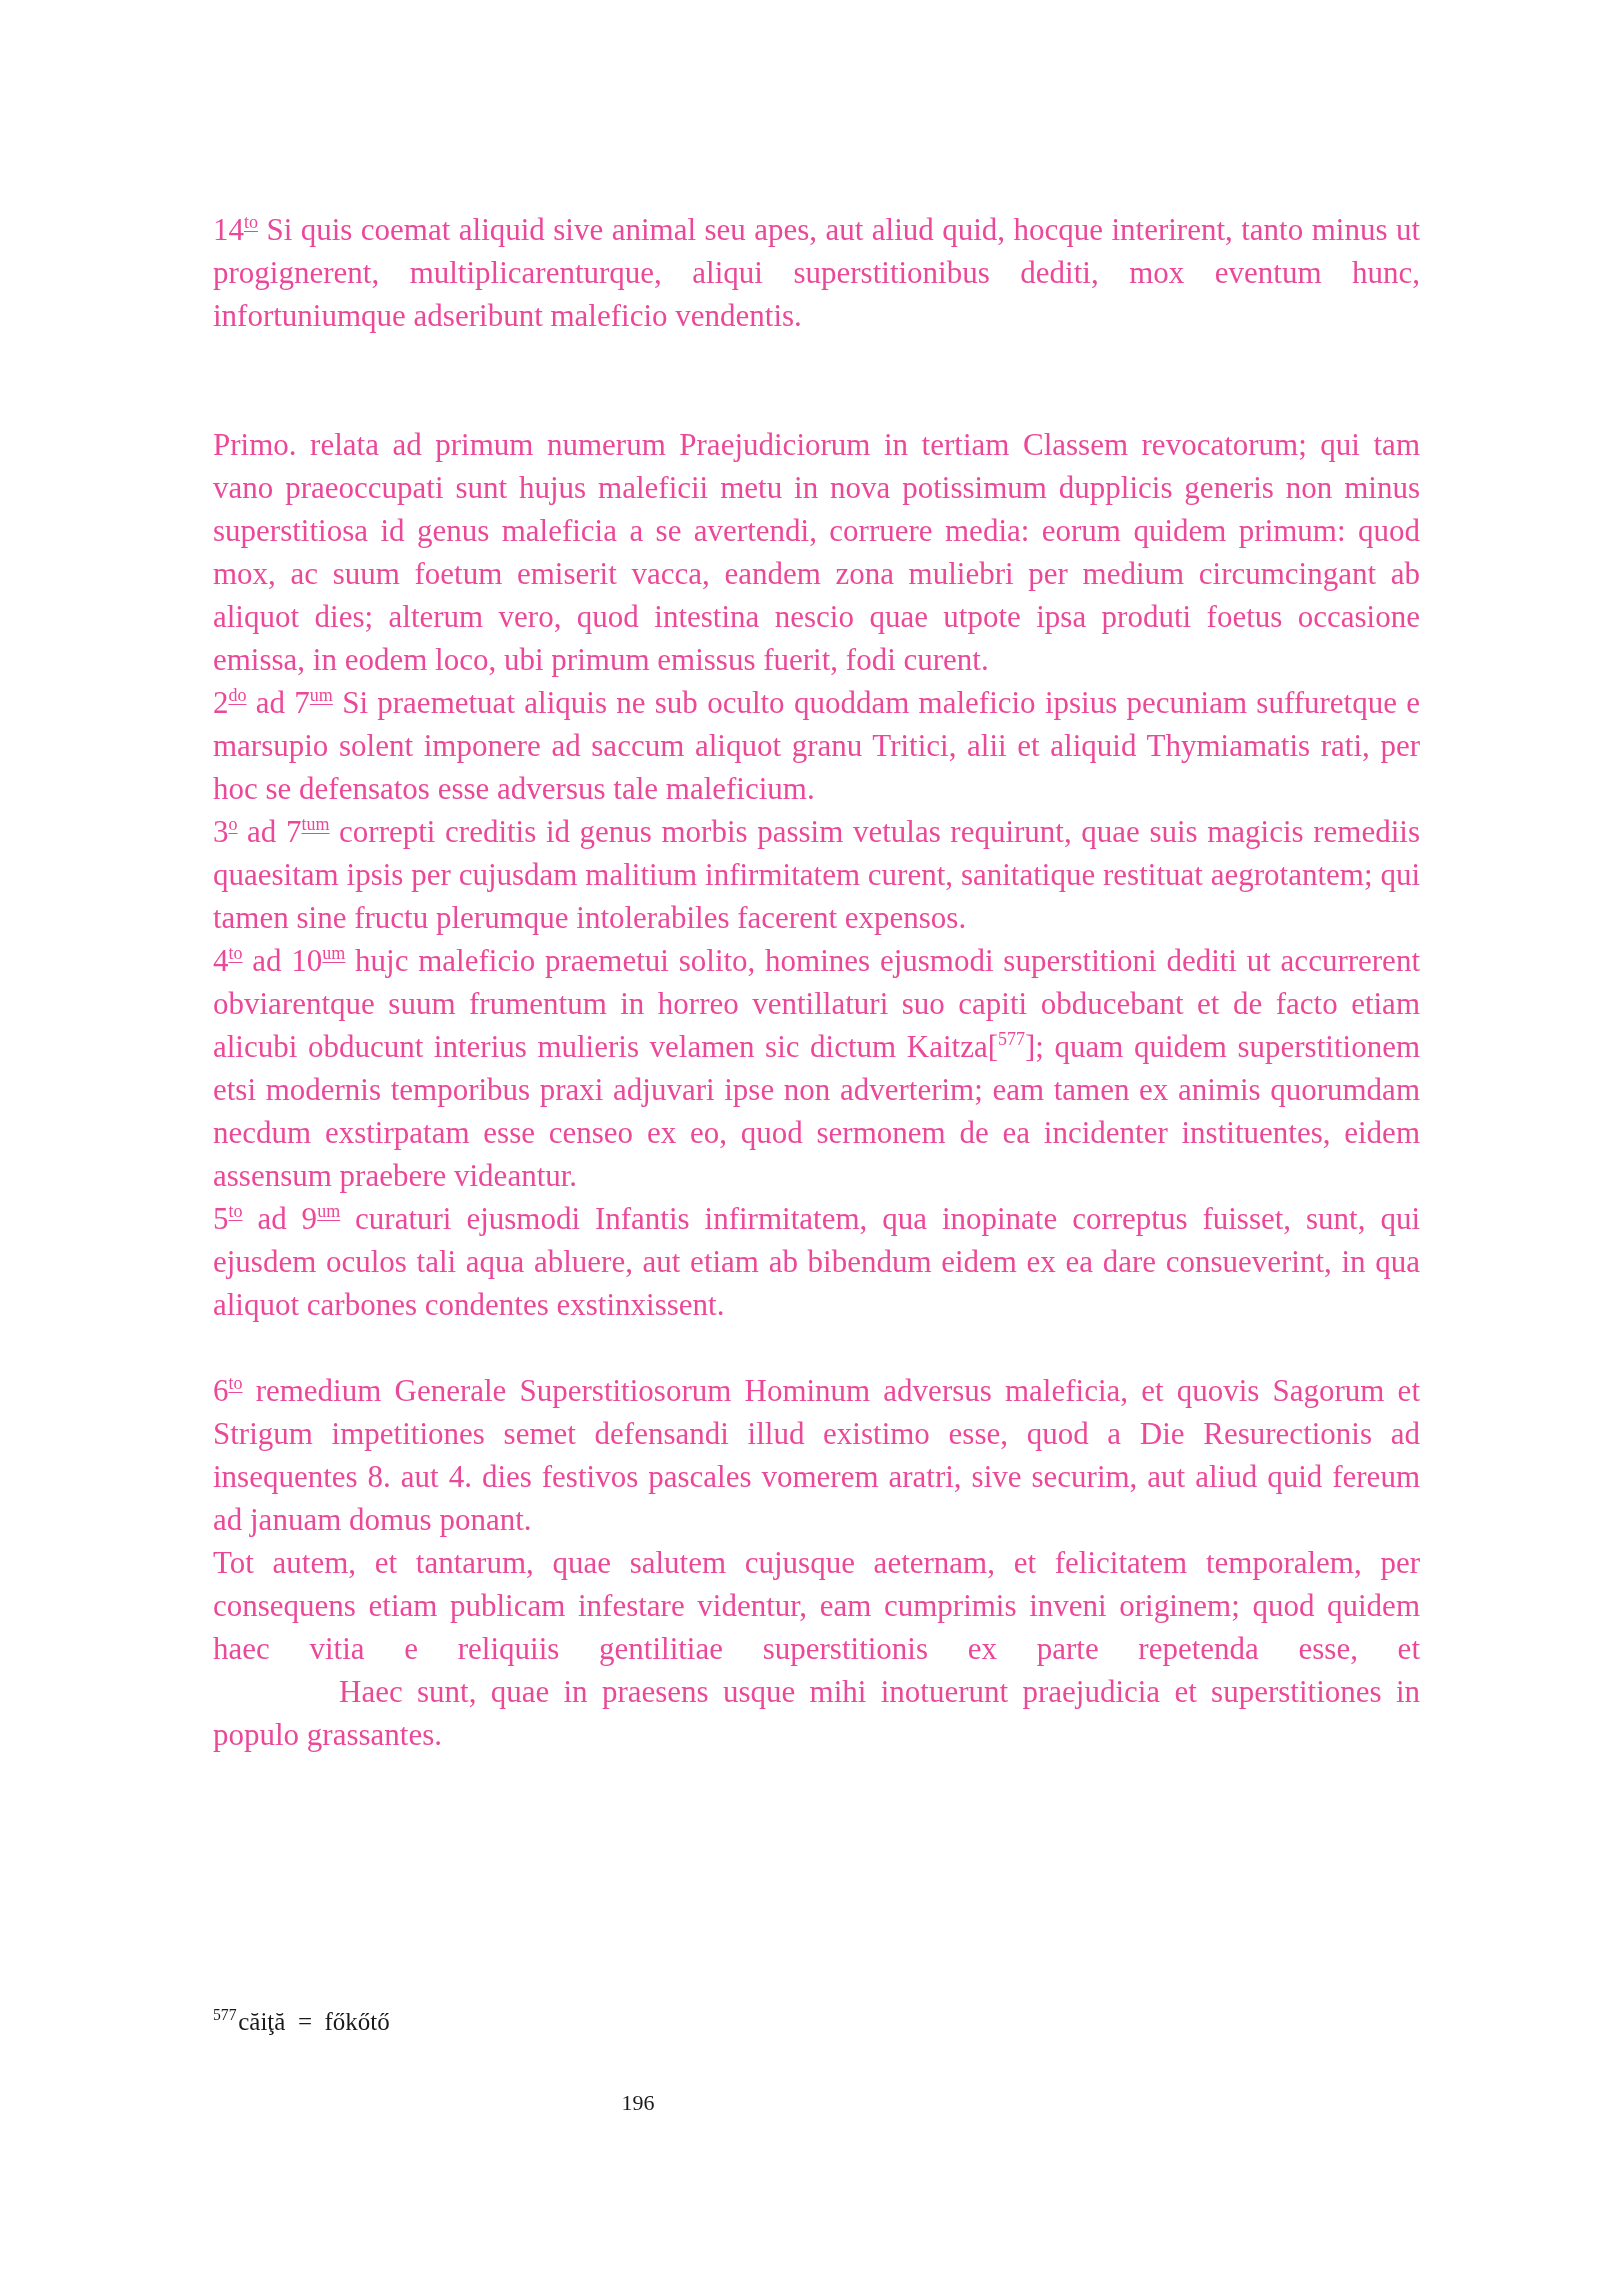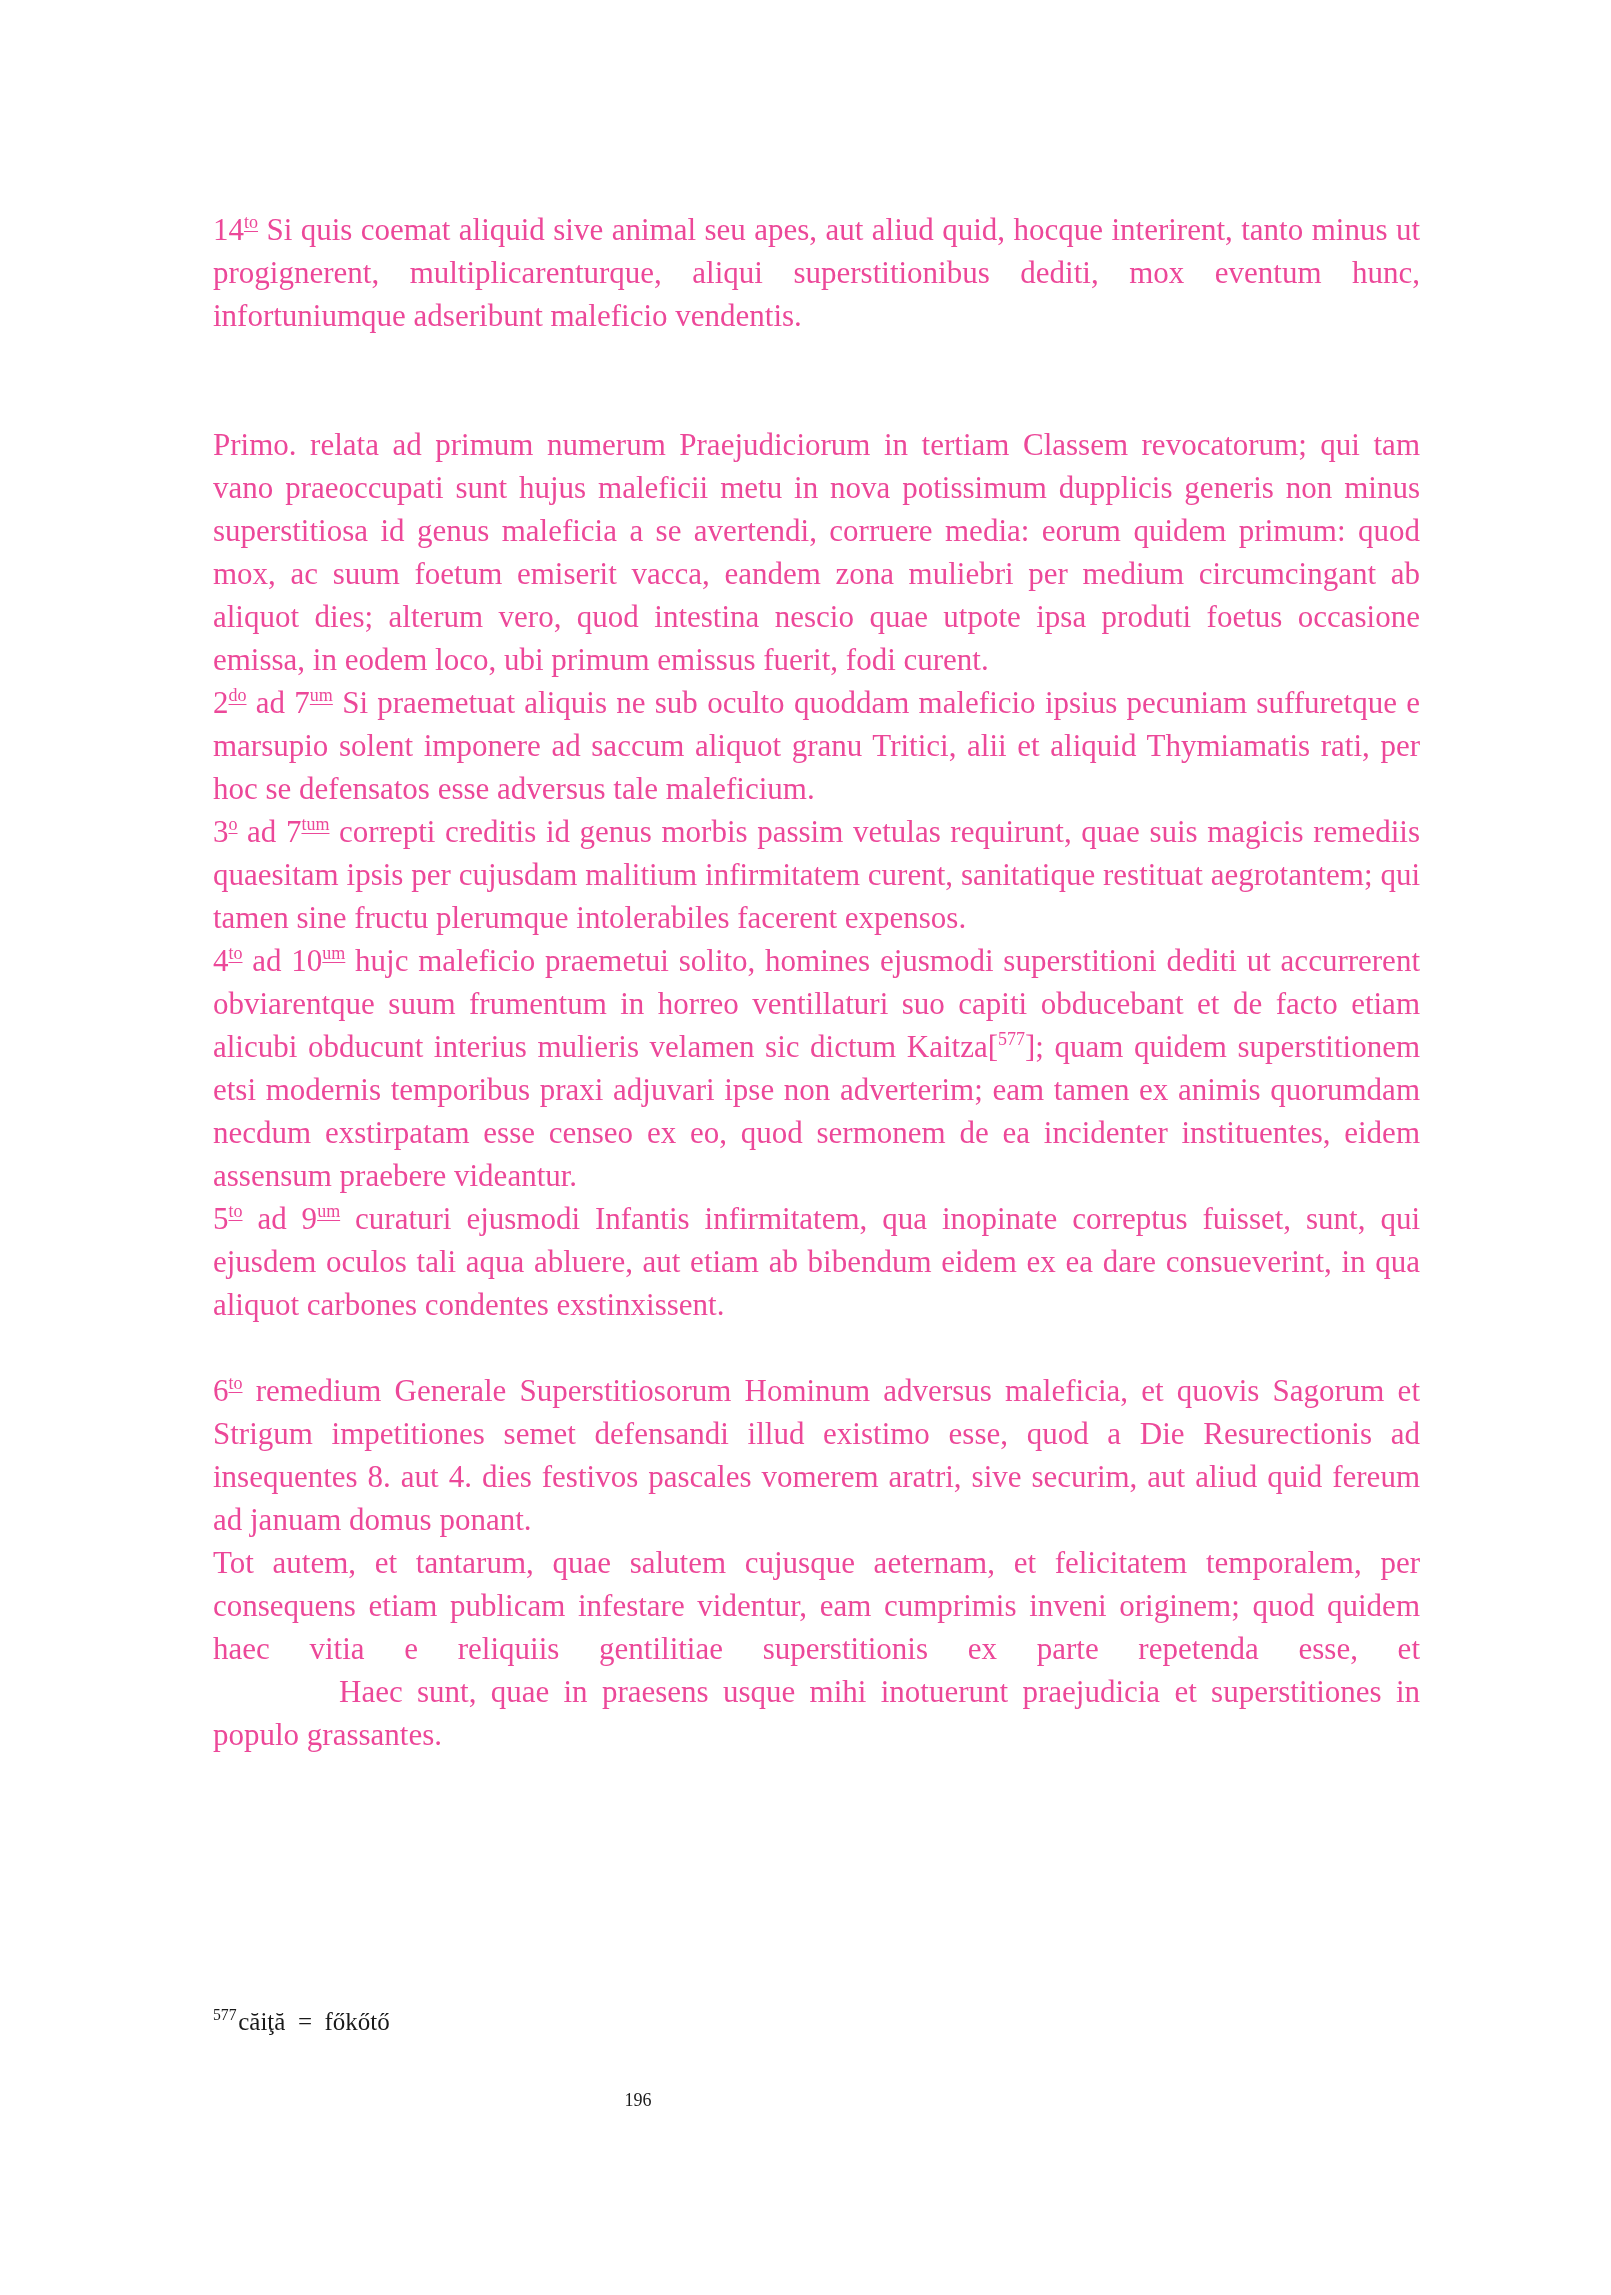--- a/index.html
+++ b/index.html
@@ -16,21 +16,21 @@
   .indent { text-indent: 126px; }
   .footnote {
     position: absolute; left: 213px; top: 2008px;
     font-family: "Liberation Serif", "DejaVu Serif", serif;
     font-size: 25px; color: #1a1a1a; text-align: right;
   }
   .footnote .fnnum { font-size: 15.7px; vertical-align: 10px; line-height: 0; margin-right: 1.7px; }
   .pagenum {
     position: absolute; left: 0; width: 1276px; top: 2090px; text-align: center;
     font-family: "Liberation Serif", "DejaVu Serif", serif;
-    font-size: 18px; color: #1a1a1a;
+    font-size: 22px; color: #1a1a1a;
   }
 </style>
 </head>
 <body>
 
 <div class="page">
 
   <p class="para"><span>14</span><span class="sup">to</span><span> Si quis coemat aliquid sive animal seu apes, aut aliud quid, hocque interirent, tanto minus ut progignerent, multiplicarenturque, aliqui superstitionibus dediti, mox eventum hunc, infortuniumque adseribunt maleficio vendentis.</span></p>
 
   <div class="gap"></div>

